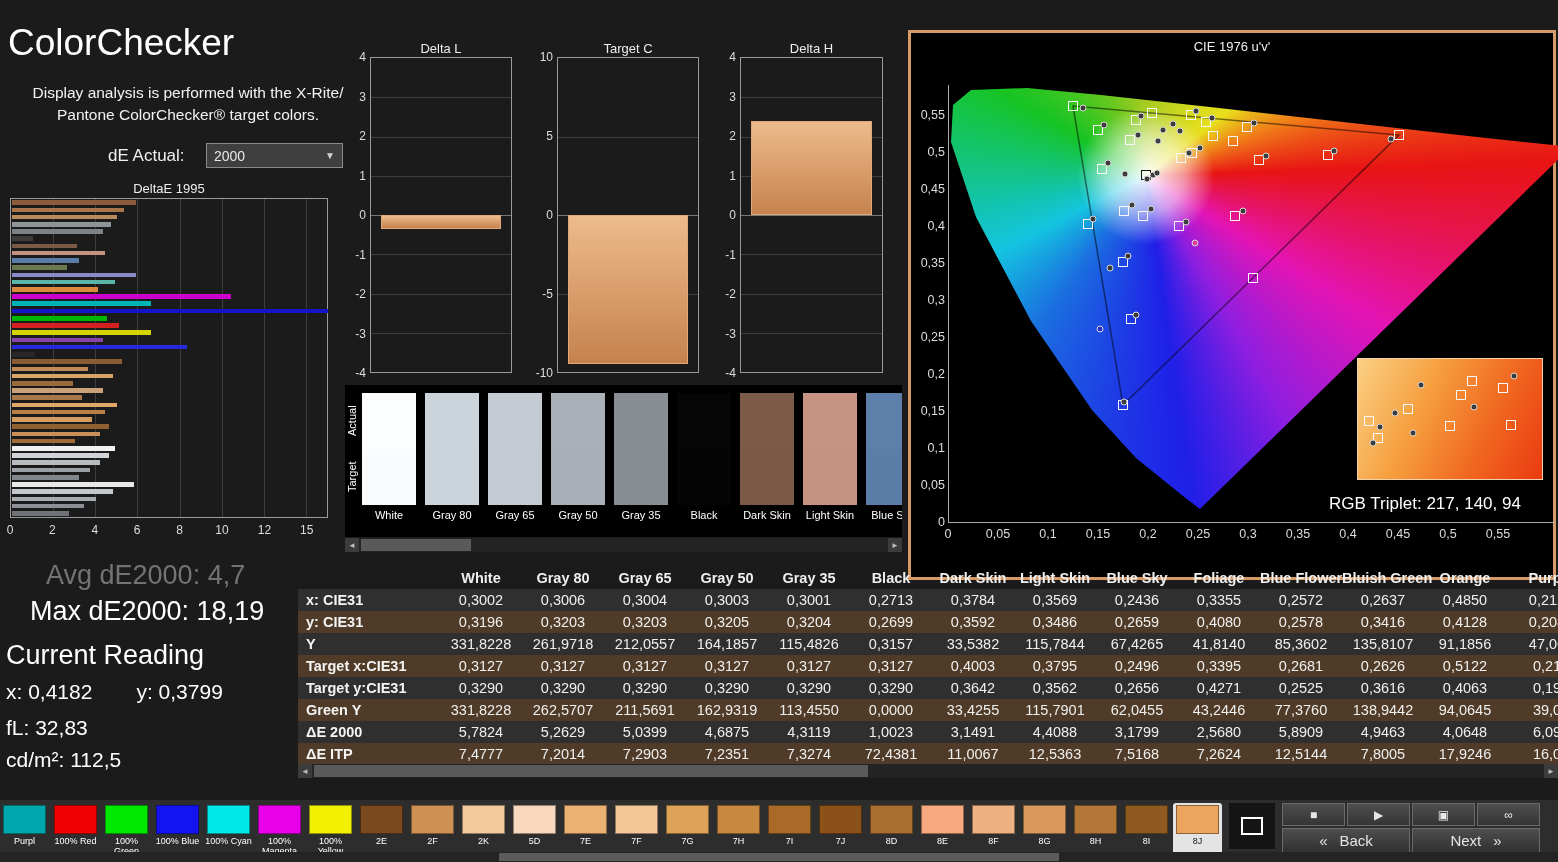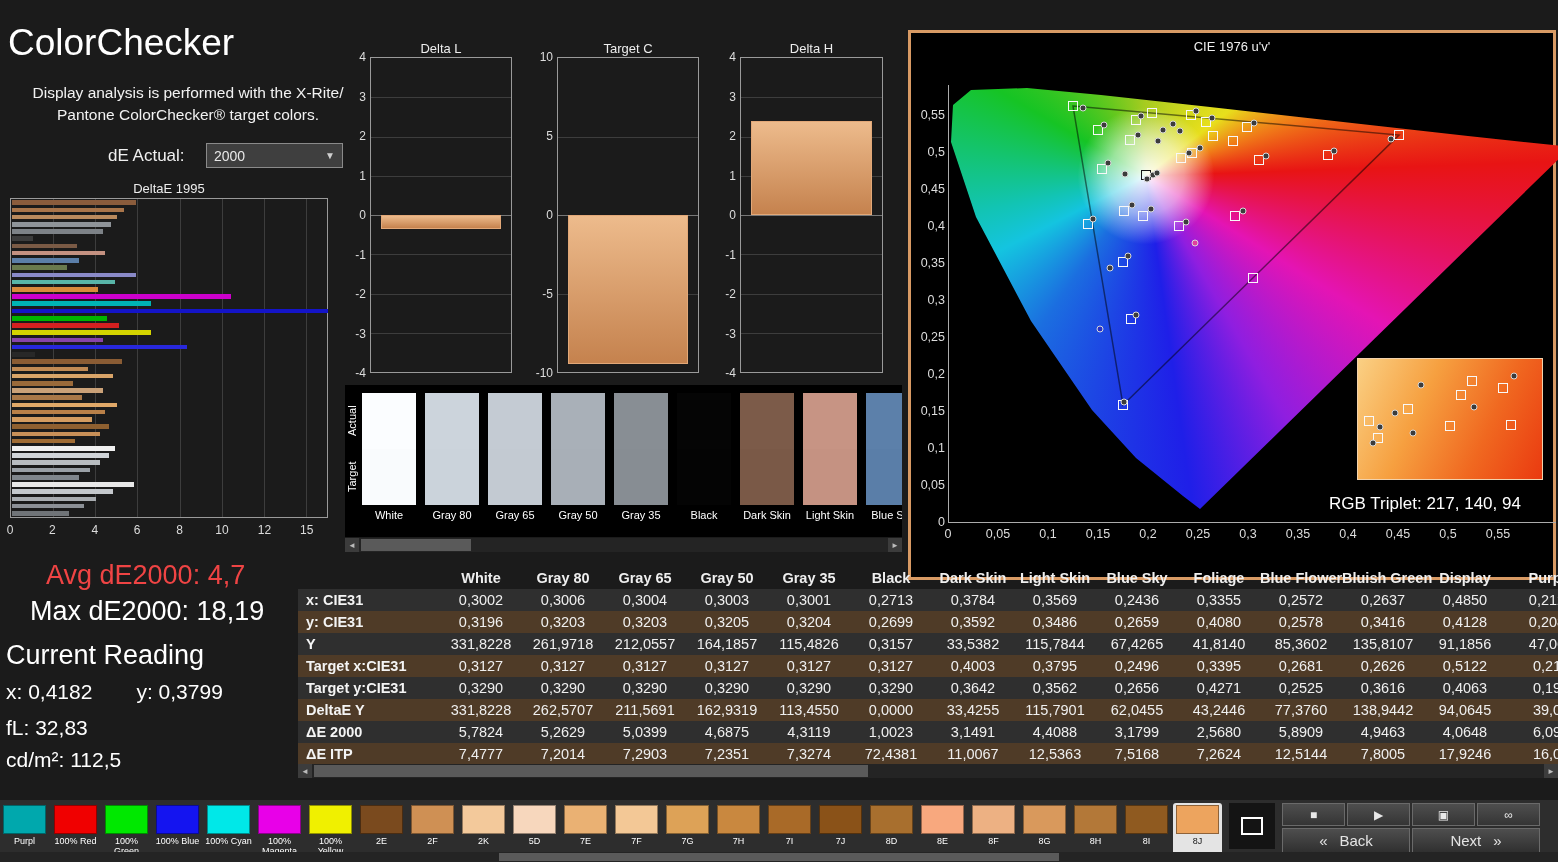--- a/index.html
+++ b/index.html
@@ -57,21 +57,21 @@
   #cie-ylabels .ylab{font-size:12.5px;}
   #cie-xlabels{position:absolute;left:37px;top:494px;width:612px;height:16px;}
   #cie-xlabels .xlab{font-size:12.5px;}
   .cpt-sq{position:absolute;width:10px;height:10px;border:1.6px solid #f8f8f8;box-sizing:border-box;transform:translate(-50%,-50%);}
   .cpt-sq.dark{border-color:#141414;}
   .cpt-dot{position:absolute;width:7px;height:7px;border-radius:50%;border:1.2px solid #d8d8d8;background:#3c3c3c;box-sizing:border-box;transform:translate(-50%,-50%);}
   #cie-inset{position:absolute;left:446px;top:325px;width:186px;height:122px;border:1px solid #f2d2ac;box-sizing:border-box;
     background:linear-gradient(115deg,#fad084 0%,#f6a040 35%,#f06820 68%,#ea3a10 100%);}
   #cie-rgb{position:absolute;left:388px;top:461px;width:252px;text-align:center;font-size:17px;color:#fff;}
   
-  #avg{position:absolute;left:46px;top:560px;font-size:27px;color:#ef4444;}
+  #avg{position:absolute;left:46px;top:560px;font-size:27px;color:#737373;}
   #max{position:absolute;left:30px;top:596px;font-size:27px;color:#fff;}
   #cur{position:absolute;left:6px;top:640px;font-size:27px;color:#fff;}
   #xyline{position:absolute;left:6px;top:680px;font-size:21px;color:#fff;display:flex;gap:44px;}
   #fl{position:absolute;left:6px;top:716px;font-size:21px;color:#fff;}
   #cd{position:absolute;left:6px;top:748px;font-size:21px;color:#fff;}
   
   #table-root{position:absolute;left:298px;top:566px;width:1292px;}
   .trow{display:flex;height:22px;align-items:center;}
   .trow.head{height:23px;font-weight:bold;}
   .trow.dark{background:#2f2f2f;}
@@ -423,21 +423,21 @@
       <div class="tcell">Gray 65</div>
       <div class="tcell">Gray 50</div>
       <div class="tcell">Gray 35</div>
       <div class="tcell">Black</div>
       <div class="tcell">Dark Skin</div>
       <div class="tcell">Light Skin</div>
       <div class="tcell">Blue Sky</div>
       <div class="tcell">Foliage</div>
       <div class="tcell">Blue Flower</div>
       <div class="tcell">Bluish Green</div>
-      <div class="tcell">Display</div>
+      <div class="tcell">Orange</div>
       <div class="tcell">Purpl</div>
     </div>
     <div class="trow dark">
       <div class="tlabel">x: CIE31</div>
       <div class="tcell">0,3002</div>
       <div class="tcell">0,3006</div>
       <div class="tcell">0,3004</div>
       <div class="tcell">0,3003</div>
       <div class="tcell">0,3001</div>
       <div class="tcell">0,2713</div>
@@ -512,21 +512,21 @@
       <div class="tcell">0,3642</div>
       <div class="tcell">0,3562</div>
       <div class="tcell">0,2656</div>
       <div class="tcell">0,4271</div>
       <div class="tcell">0,2525</div>
       <div class="tcell">0,3616</div>
       <div class="tcell">0,4063</div>
       <div class="tcell">0,19</div>
     </div>
     <div class="trow brown">
-      <div class="tlabel">DeltaE Y</div>
+      <div class="tlabel">Green Y</div>
       <div class="tcell">331,8228</div>
       <div class="tcell">262,5707</div>
       <div class="tcell">211,5691</div>
       <div class="tcell">162,9319</div>
       <div class="tcell">113,4550</div>
       <div class="tcell">0,0000</div>
       <div class="tcell">33,4255</div>
       <div class="tcell">115,7901</div>
       <div class="tcell">62,0455</div>
       <div class="tcell">43,2446</div>

